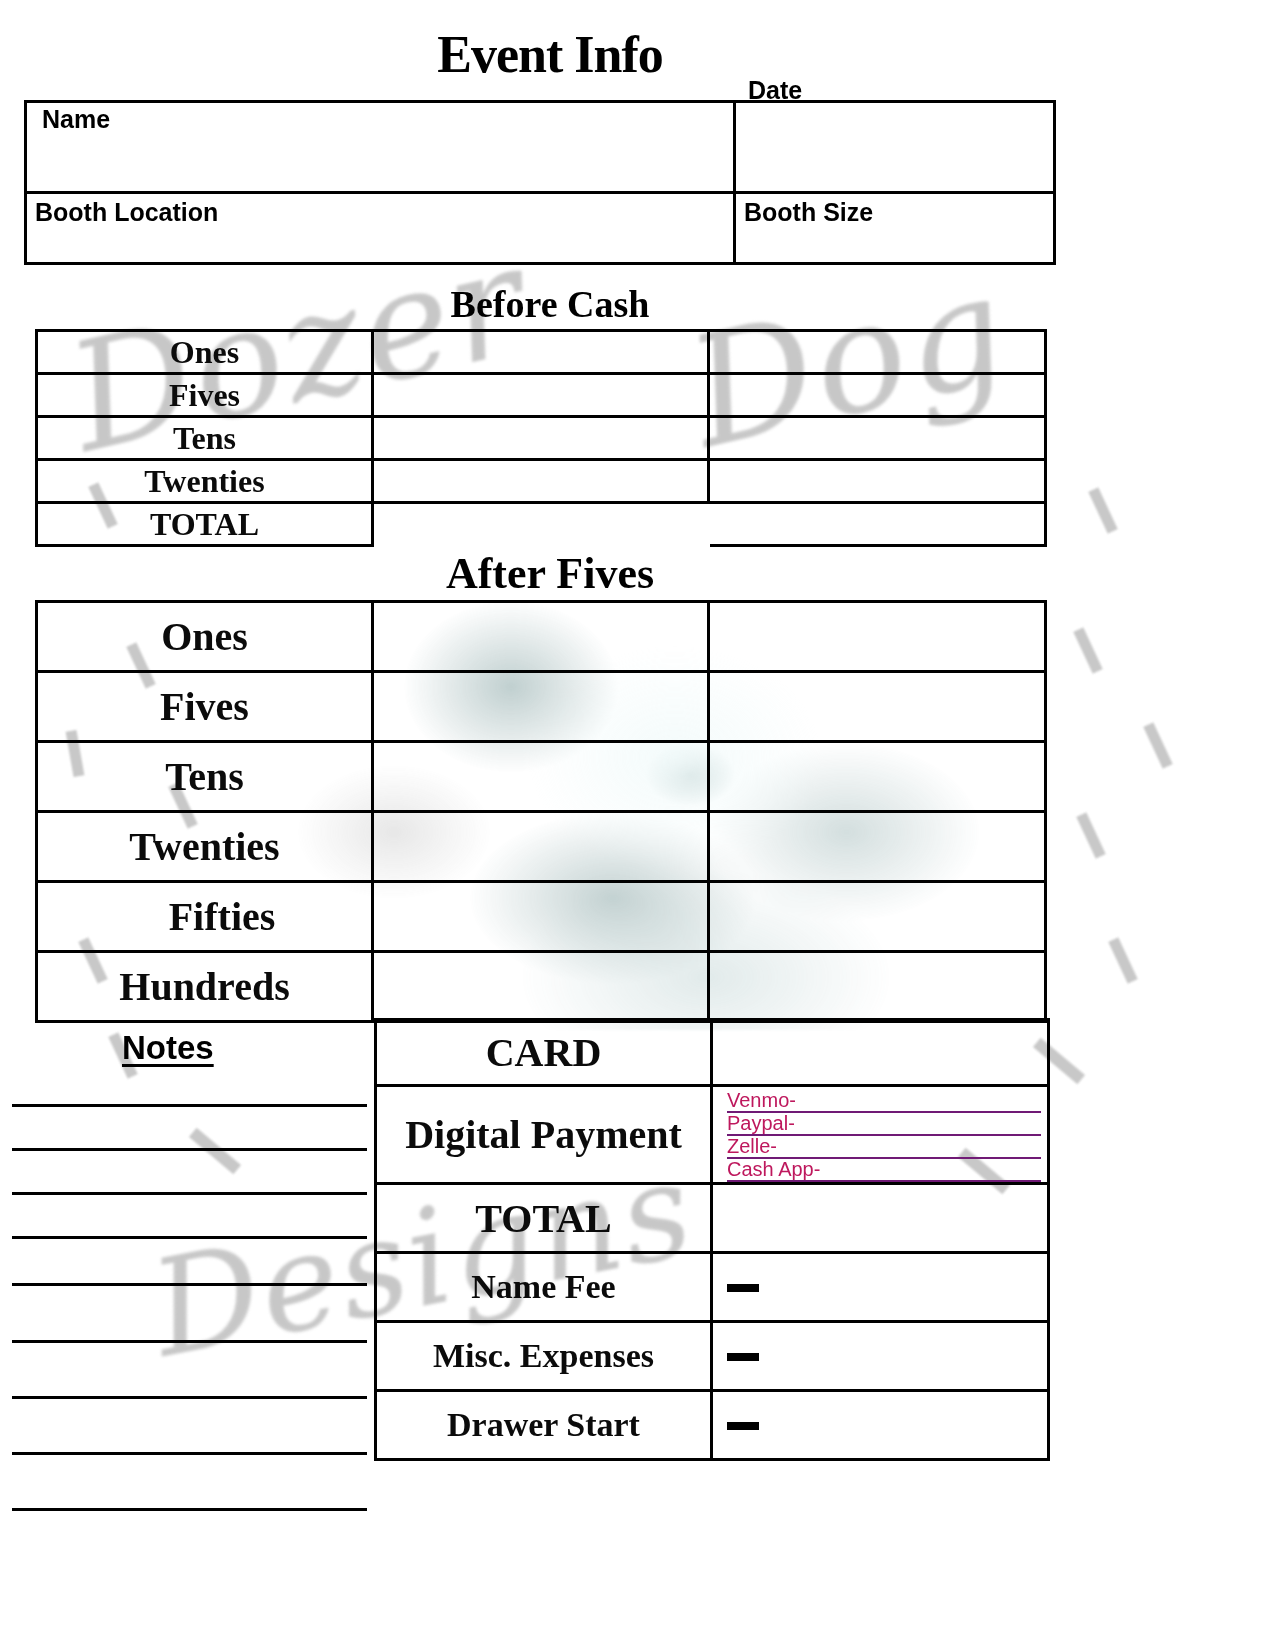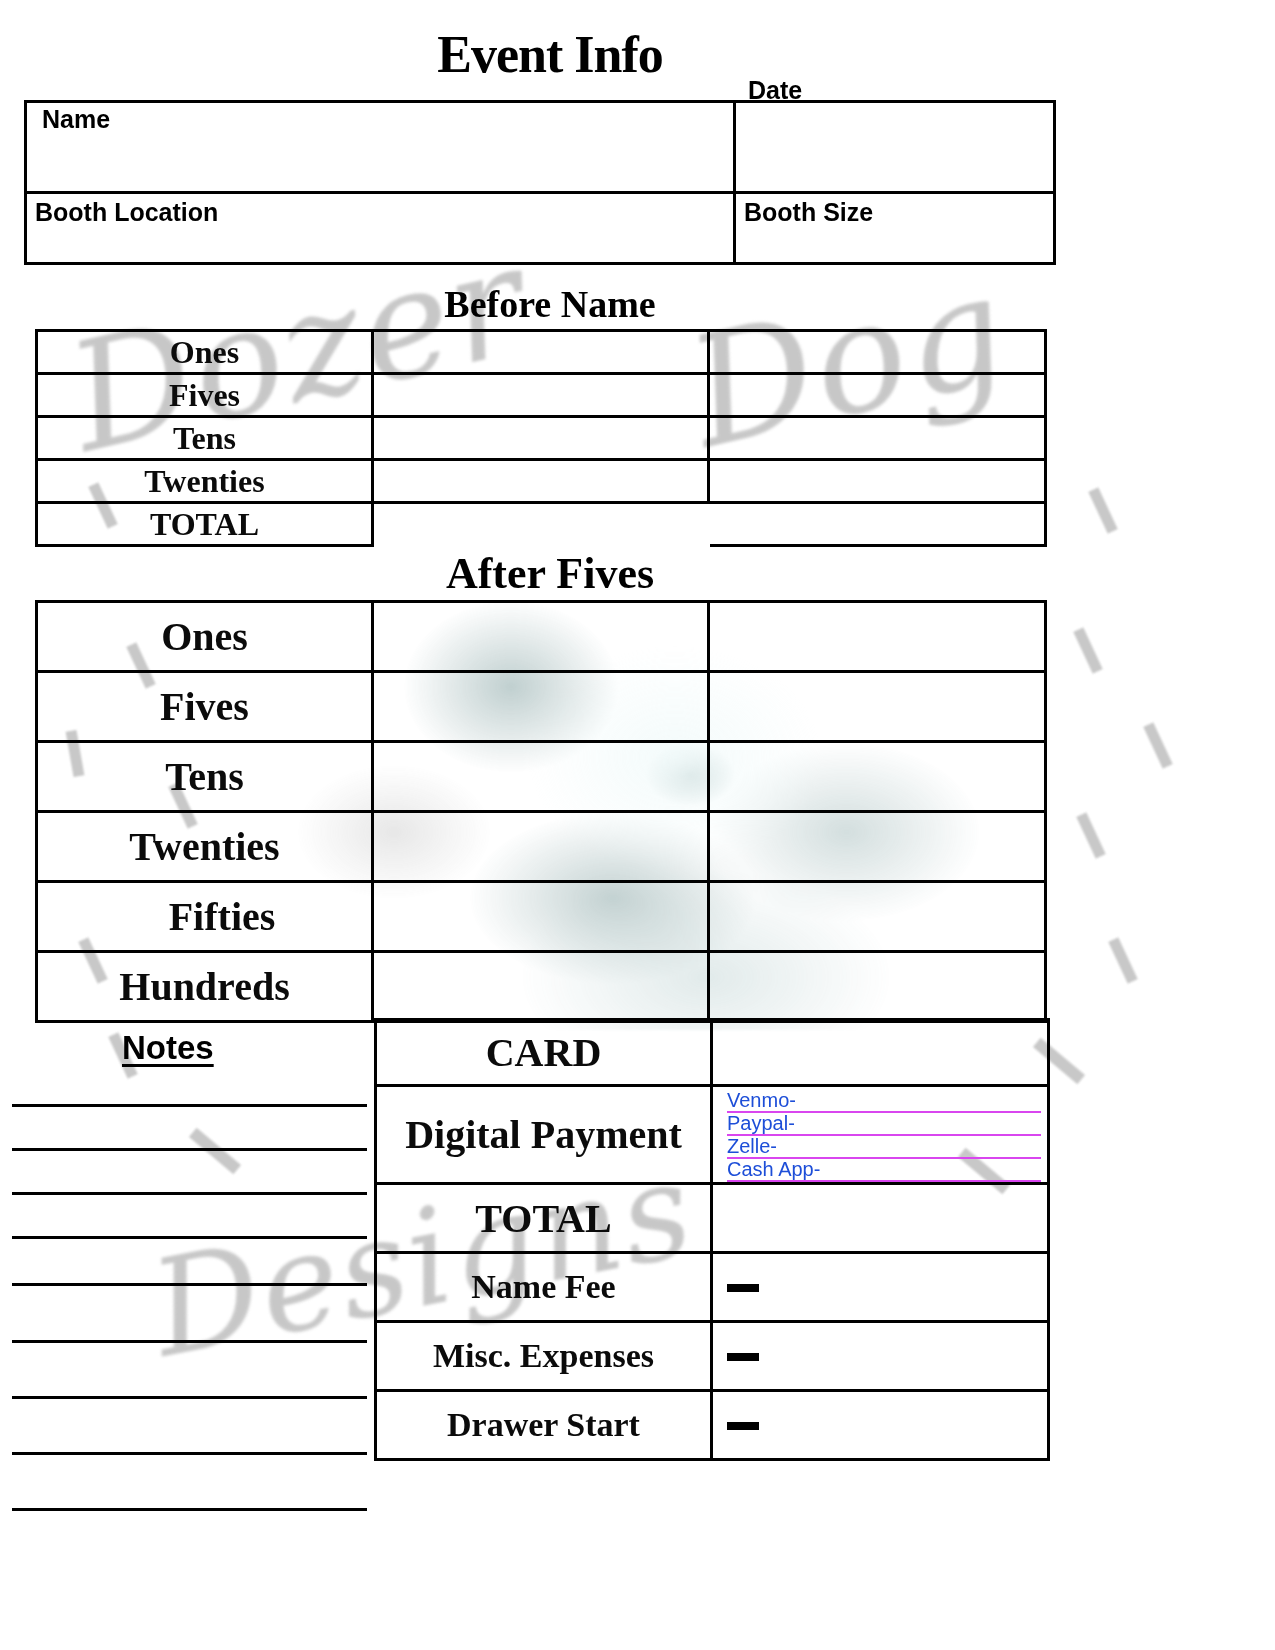--- a/index.html
+++ b/index.html
@@ -177,22 +177,22 @@
   .digital-lines {
     position: relative;
     width: 100%;
     height: 100%;
     box-sizing: border-box;
     padding: 3px 6px 0 14px;
   }
   .digital-lines .dl {
     font-family: "Liberation Sans", sans-serif;
     font-size: 20px;
-    color: #1d4ed8;
-    border-bottom: 2px solid #d946ef;
+    color: #be185d;
+    border-bottom: 2px solid #701a75;
     line-height: 21px;
     height: 21px;
     white-space: nowrap;
   }
 
   .dash {
     display: inline-block;
     width: 32px;
     height: 8px;
     background: #000;
@@ -296,21 +296,21 @@
       <td class="cell-fill" style="height:68px;">
         <span class="inline-label">Booth Location</span>
       </td>
       <td class="cell-fill" style="height:68px;">
         <span class="inline-label">Booth Size</span>
       </td>
     </tr>
   </tbody>
     </table>
 
-  <div class="section-title" id="title-before-event">Before Name</div>
+  <div class="section-title" id="title-before-event">Before Cash</div>
 
   <table class="tbl" id="tbl-before">
     <tbody>
         <tr>
       <td class="cell-label" style="width:333px; height:40px;">Ones</td>
       <td class="cell-fill" style="width:333px;"></td>
       <td class="cell-fill" style="width:334px;"></td>
     </tr>
     <tr>
       <td class="cell-label" style="height:40px;">Fives</td>

